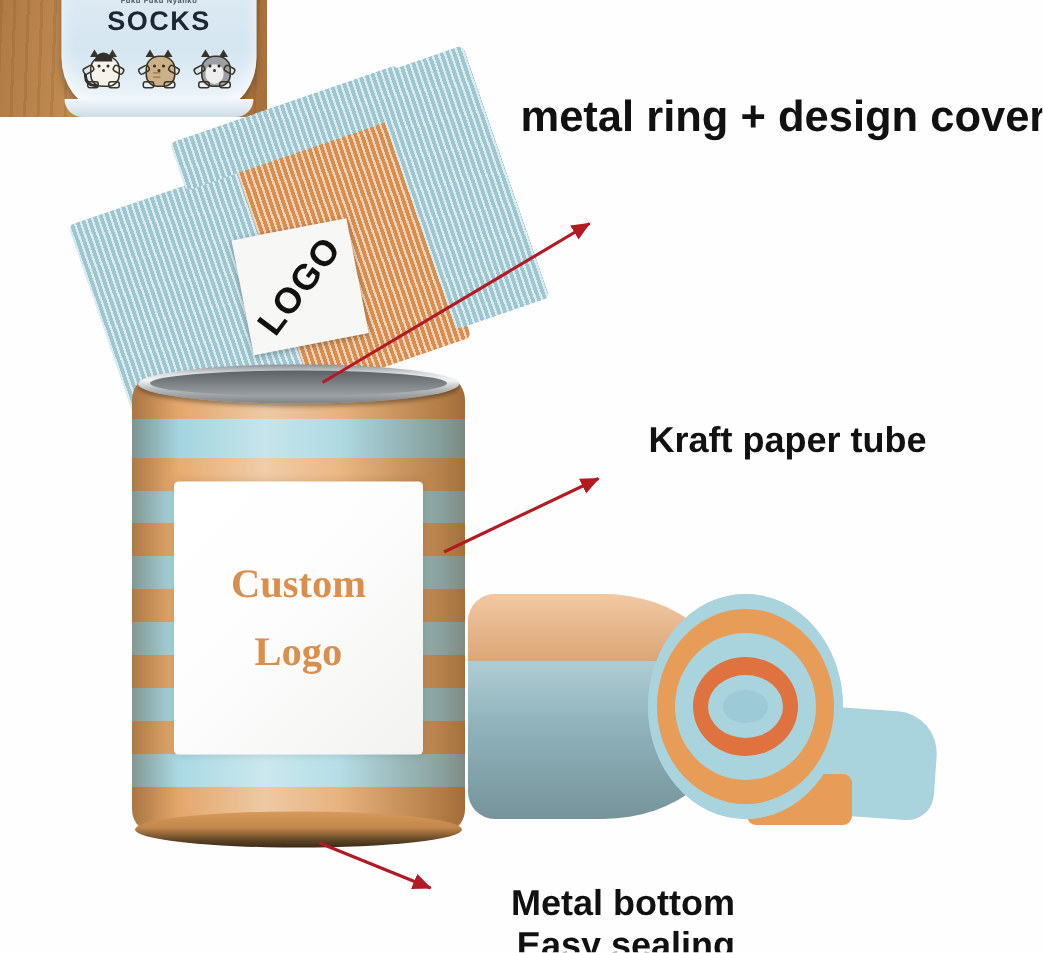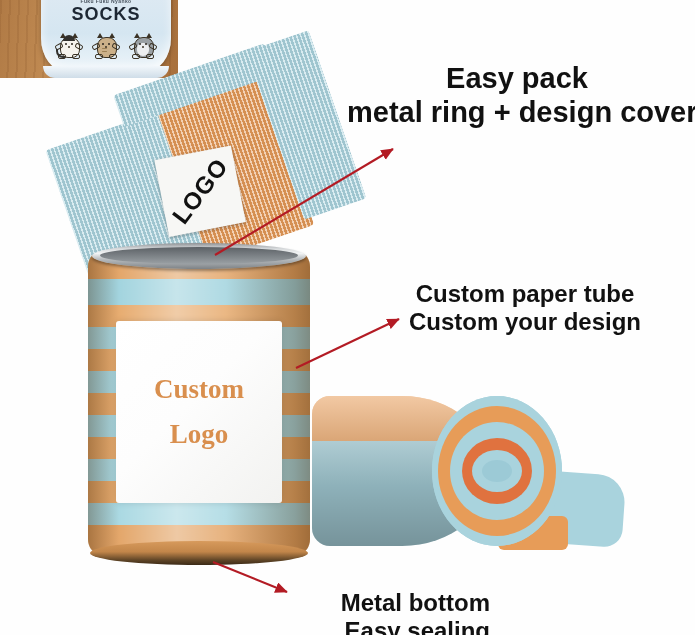--- a/index.html
+++ b/index.html
@@ -206,25 +206,23 @@
       <marker id="ah" markerWidth="7" markerHeight="7" refX="5.6" refY="2.6" orient="auto">
         <path d="M0,0 L6,2.6 L0,5.2 z" fill="#b31b24"></path>
       </marker>
     </defs>
     <line x1="215" y1="255" x2="393" y2="149" stroke="#b31b24" stroke-width="2.1" marker-end="url(#ah)"></line>
     <line x1="296" y1="368" x2="399" y2="319" stroke="#b31b24" stroke-width="2.1" marker-end="url(#ah)"></line>
     <line x1="213" y1="562" x2="287" y2="592" stroke="#b31b24" stroke-width="2.1" marker-end="url(#ah)"></line>
   </svg>
 
   <div class="callout" id="co-easy">
-    <div>Easy pack</div>
     <div>metal ring + design cover</div>
   </div>
   <div class="callout" id="co-kraft">
-    <div>Custom paper tube</div>
-    <div>Custom your design</div>
+    <div>Kraft paper tube</div>
   </div>
   <div class="callout" id="co-metal">
     <div>Metal bottom</div>
     <div>Easy sealing</div>
   </div>
 
 </div>
 
 </body></html>

